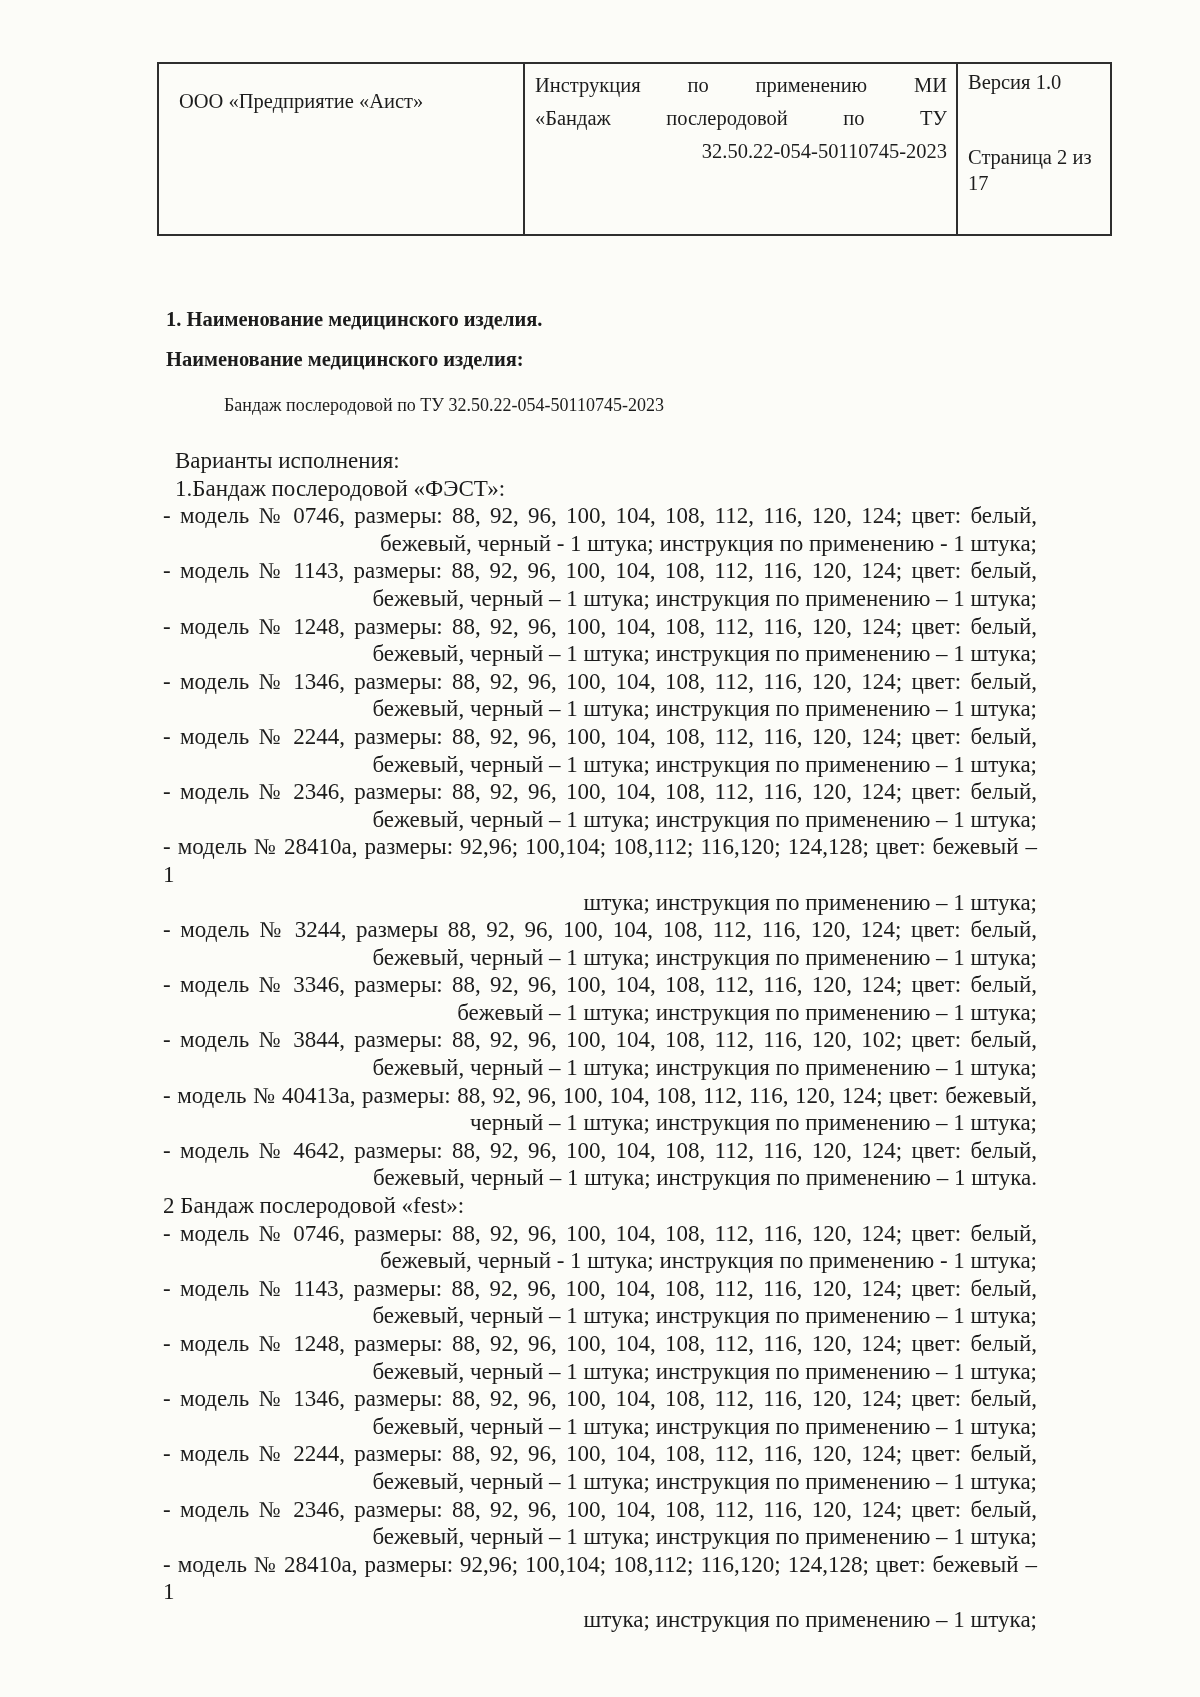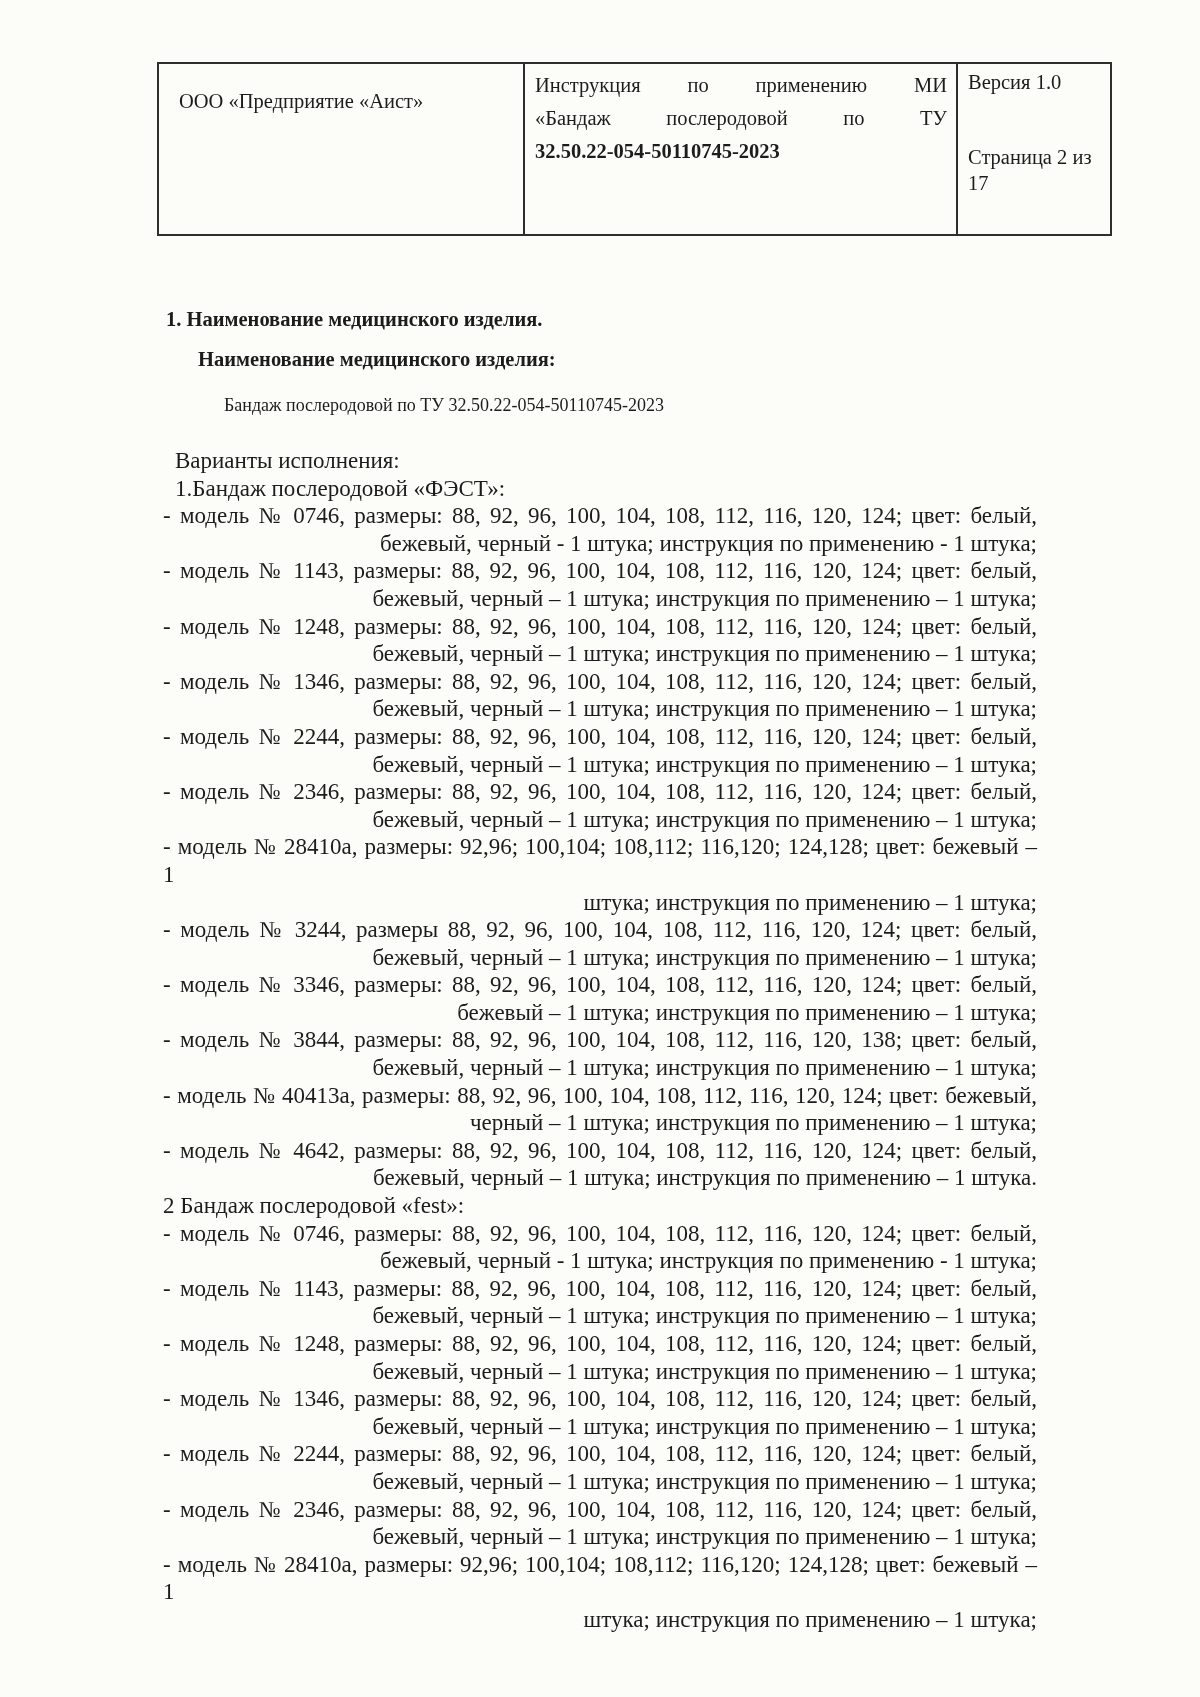--- a/index.html
+++ b/index.html
@@ -18,26 +18,26 @@
     width:886px; border-collapse:collapse; table-layout:fixed;
   }
   table.header-table td {
     border:2px solid #2e2e2e; vertical-align:top; height:144px;
     font-size:20.5px;
   }
   td.cell-company { width:336px; padding:26px 8px 0 20px; }
   td.cell-doc     { width:412px; padding:5px 9px 0 10px; line-height:33px; }
   td.cell-meta    { width:138px; padding:5px 4px 0 10px; line-height:26px; }
   .doc-line-j { text-align:justify; text-align-last:justify; }
-  .doc-line-l { text-align:left;font-weight:bold; }
+  .doc-line-l { text-align:right; }
   .page-info { margin-top:49px; }
 
   
   .h-section { position:absolute; left:166px; top:308px; font-weight:bold; font-size:20.5px; }
-  .h-name    { position:absolute; left:166px; top:348px; font-weight:bold; font-size:20.5px;margin-left:32px; }
+  .h-name    { position:absolute; left:166px; top:348px; font-weight:bold; font-size:20.5px; }
   .product   { position:absolute; left:224px; top:395px; font-size:18px; }
 
   
   .flow {
     position:absolute; left:163px; top:447px; width:874px;
     font-size:23px; line-height:27.6px;
   }
   .ind { padding-left:12px; }
   .jl { text-align:justify; text-align-last:justify; }
   .cl { text-align:right; }
@@ -85,21 +85,21 @@
         <div class="jl">- модель № 2244, размеры:  88, 92, 96, 100, 104, 108, 112, 116, 120, 124; цвет: белый,</div>
         <div class="cl">бежевый, черный – 1 штука; инструкция по применению – 1 штука;</div>
         <div class="jl">- модель № 2346, размеры: 88,  92, 96, 100, 104, 108, 112, 116, 120, 124; цвет: белый,</div>
         <div class="cl">бежевый, черный – 1 штука; инструкция по применению – 1 штука;</div>
         <div class="jl">- модель № 28410а, размеры: 92,96; 100,104; 108,112; 116,120; 124,128;  цвет: бежевый – 1</div>
         <div class="cl">штука; инструкция по применению – 1 штука;</div>
         <div class="jl">- модель № 3244, размеры 88, 92, 96, 100, 104, 108, 112, 116, 120, 124; цвет: белый,</div>
         <div class="cl">бежевый, черный – 1 штука; инструкция по применению – 1 штука;</div>
         <div class="jl">-  модель № 3346,  размеры: 88, 92, 96, 100, 104, 108, 112, 116, 120, 124; цвет: белый,</div>
         <div class="cl">бежевый – 1 штука; инструкция по применению – 1 штука;</div>
-        <div class="jl">- модель № 3844, размеры: 88, 92, 96, 100, 104, 108, 112, 116, 120, 138; цвет: белый,</div>
+        <div class="jl">- модель № 3844, размеры: 88, 92, 96, 100, 104, 108, 112, 116, 120, 102; цвет: белый,</div>
         <div class="cl">бежевый, черный – 1 штука; инструкция по применению – 1 штука;</div>
         <div class="jl">-  модель № 40413а, размеры: 88, 92, 96, 100, 104, 108, 112, 116, 120, 124; цвет: бежевый,</div>
         <div class="cl">черный – 1 штука; инструкция по применению – 1 штука;</div>
         <div class="jl">- модель № 4642, размеры: 88, 92, 96, 100, 104, 108, 112, 116, 120, 124; цвет: белый,</div>
         <div class="cl">бежевый, черный – 1 штука; инструкция по применению – 1 штука.</div>
       </div>
     <div>2  Бандаж послеродовой «fest»:</div>
     <div>
         <div class="jl">- модель № 0746, размеры: 88, 92, 96, 100, 104, 108, 112, 116, 120, 124; цвет: белый,</div>
         <div class="cl">бежевый, черный  - 1 штука; инструкция по применению -  1 штука;</div>

